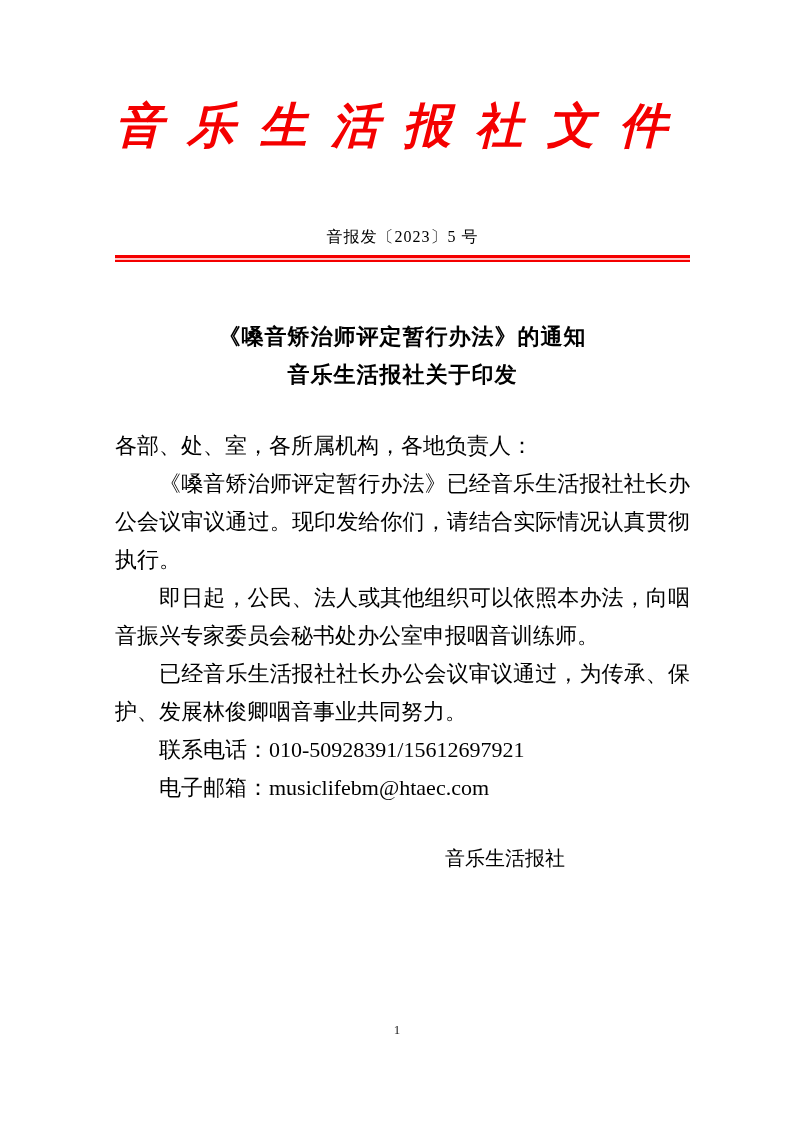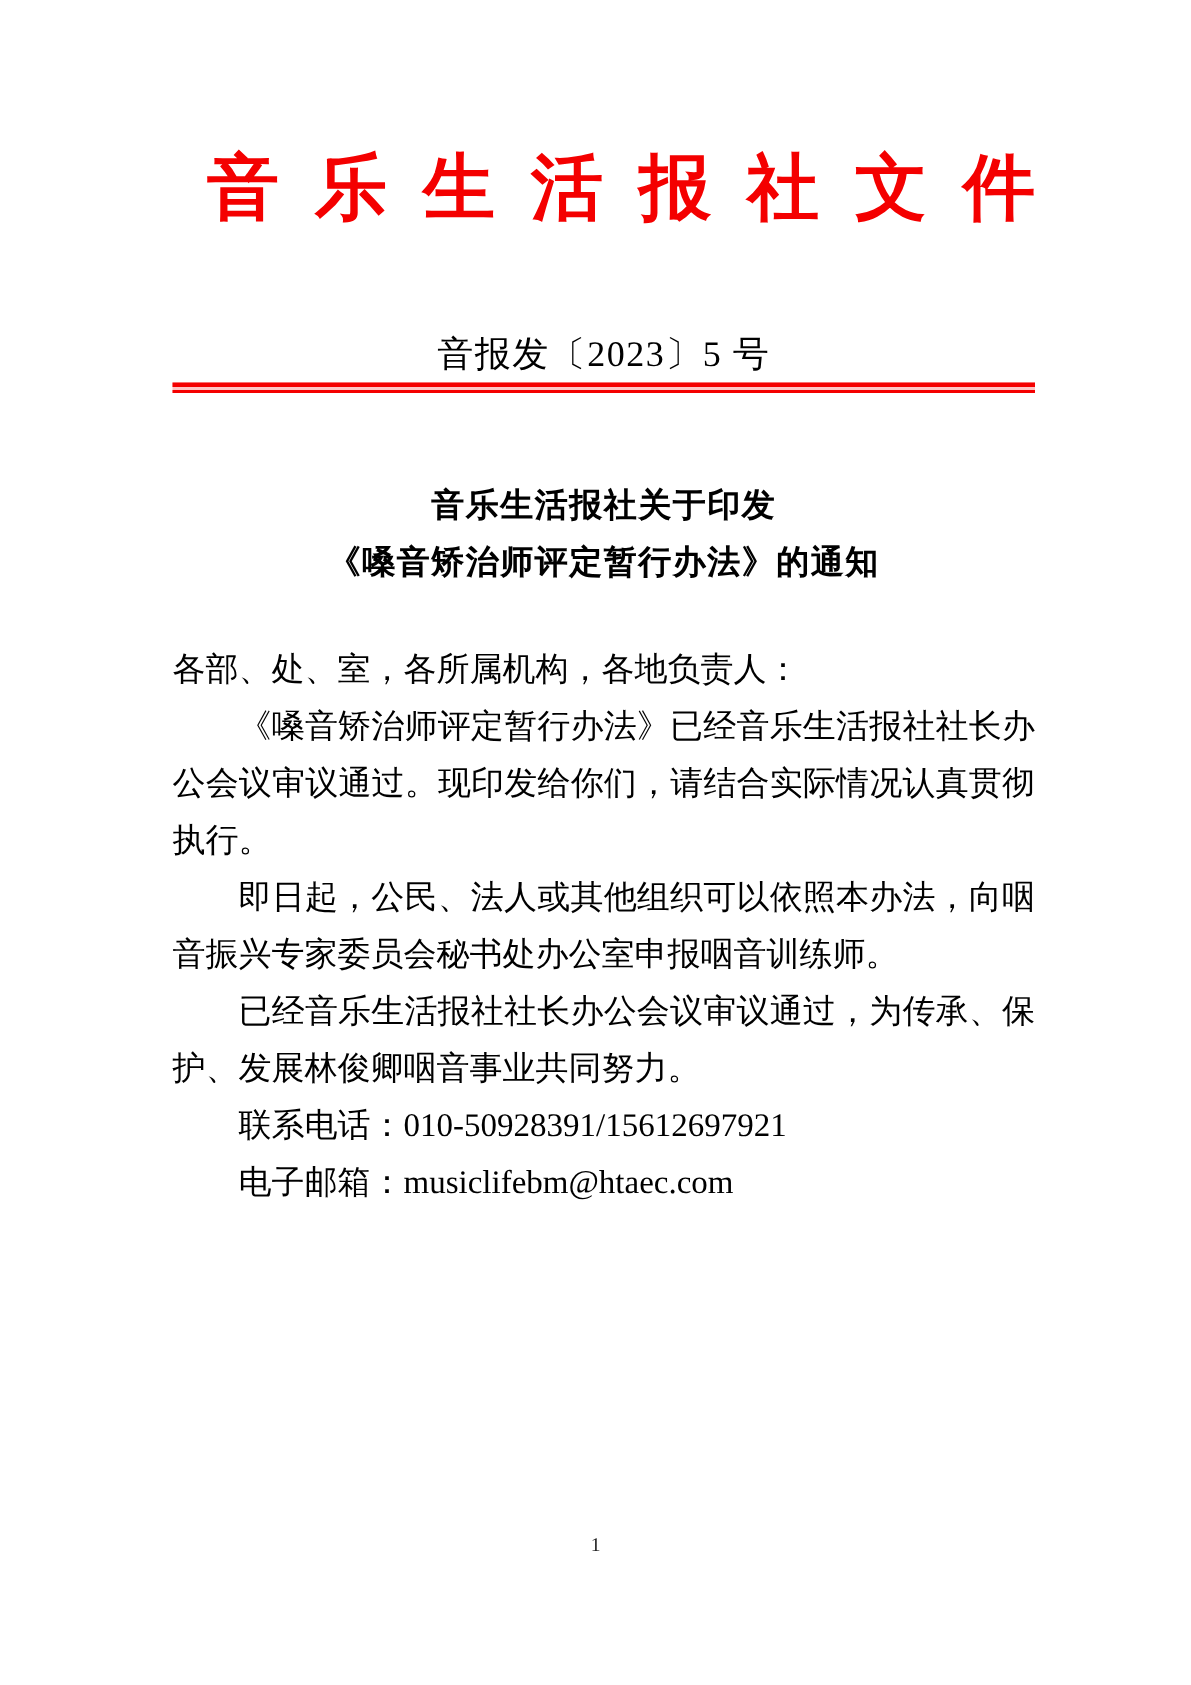--- a/index.html
+++ b/index.html
@@ -9,29 +9,30 @@
     background: #ffffff; color: #000;
     font-family: "Liberation Serif", "DejaVu Serif", serif;
     position: relative; overflow: hidden;
   }
   .page { padding: 100px 104px 0 115px; }
 
   .header-title {
     color: var(--red);
     font-size: 48px; font-weight: bold;
     line-height: 52px;
-    text-align: right;
+    text-align: left;
     letter-spacing: 24px; margin-right: -24px;
     white-space: nowrap;
+    font-style: italic;
   }
 
   .doc-number {
     margin-top: 70px;
     text-align: center;
-    font-size: 24px; line-height: 30px;
+    font-size: 16px; line-height: 30px;
     letter-spacing: 1px;
   }
 
   .red-rule {
     margin-top: 3px;
     height: 2px;
     background: #ffc4c4;
     border-top: 3px solid var(--red);
     border-bottom: 2px solid var(--red);
   }
@@ -78,32 +79,33 @@
 
 <div class="page">
 
   <div class="header-title">音乐生活报社文件</div>
 
   <div class="doc-number">音报发〔2023〕5 号</div>
 
   <div class="red-rule"></div>
 
   <div class="title">
+    <div>《嗓音矫治师评定暂行办法》的通知</div>
     <div>音乐生活报社关于印发</div>
-    <div>《嗓音矫治师评定暂行办法》的通知</div>
   </div>
 
   <div class="body-text">
     <p>各部、处、室，各所属机构，各地负责人：</p>
     <p class="indent">《嗓音矫治师评定暂行办法》已经音乐生活报社社长办公会议审议通过。现印发给你们，请结合实际情况认真贯彻执行。</p>
     <p class="indent">即日起，公民、法人或其他组织可以依照本办法，向咽音振兴专家委员会秘书处办公室申报咽音训练师。</p>
     <p class="indent">已经音乐生活报社社长办公会议审议通过，为传承、保护、发展林俊卿咽音事业共同努力。</p>
     <p class="indent">联系电话：010-50928391/15612697921</p>
     <p class="indent">电子邮箱：musiclifebm@htaec.com</p>
   </div>
 
 
   <div class="signature-block">
+    <div>音乐生活报社</div>
   </div>
 
 </div>
 
 <div class="page-number">1</div>
 
 </body></html>

